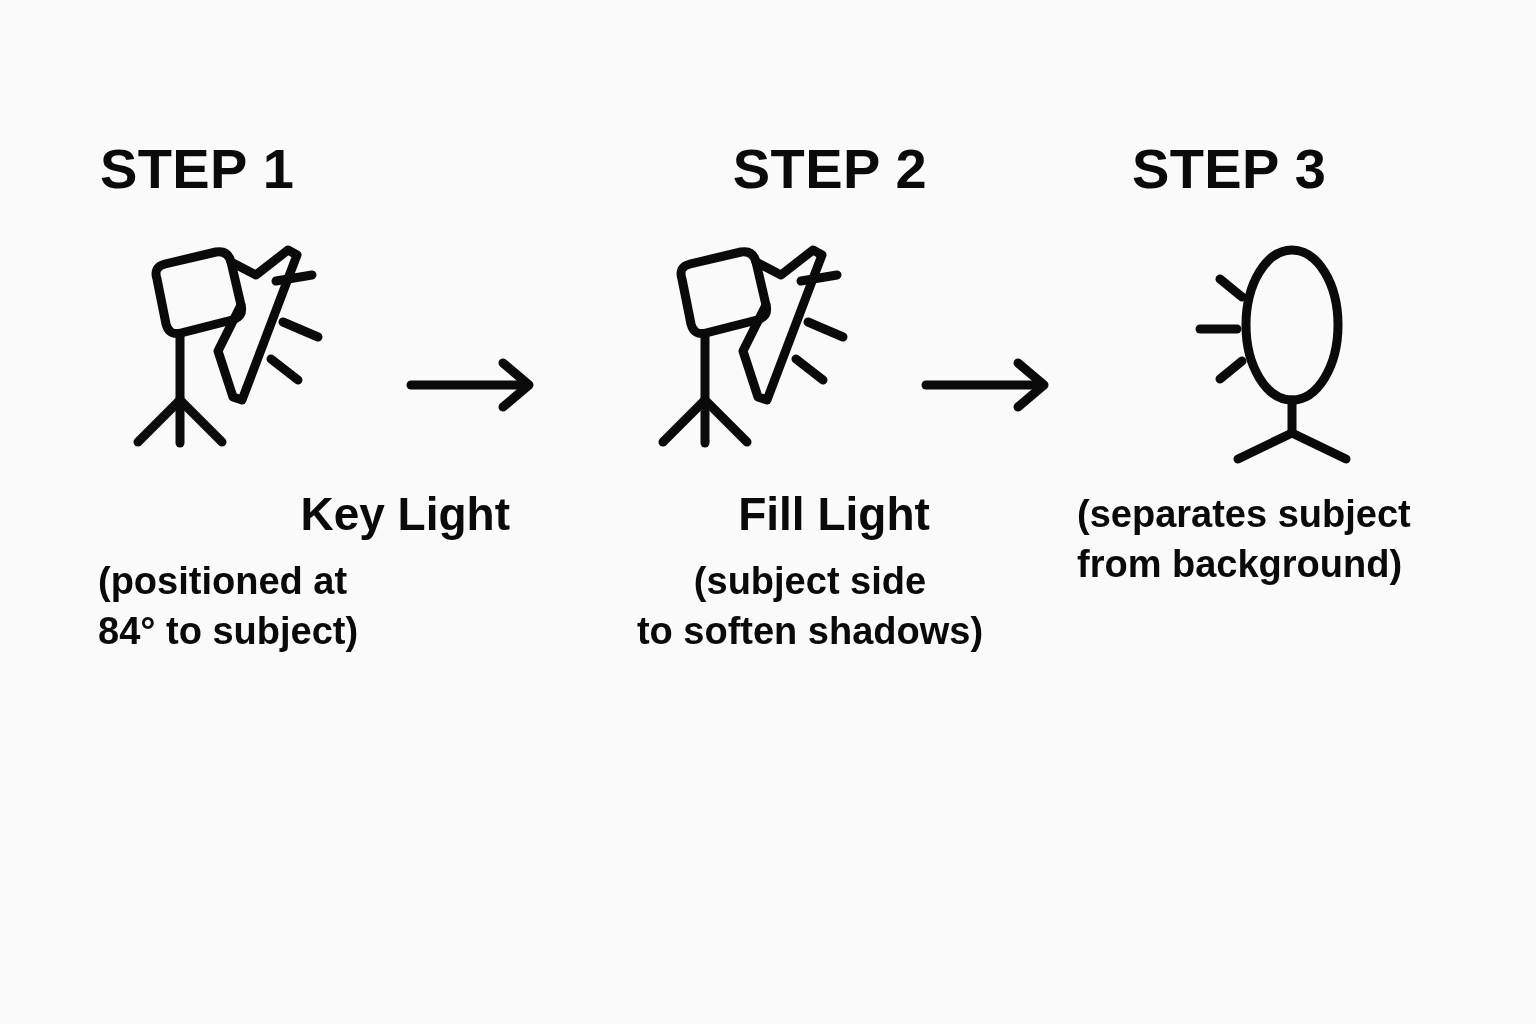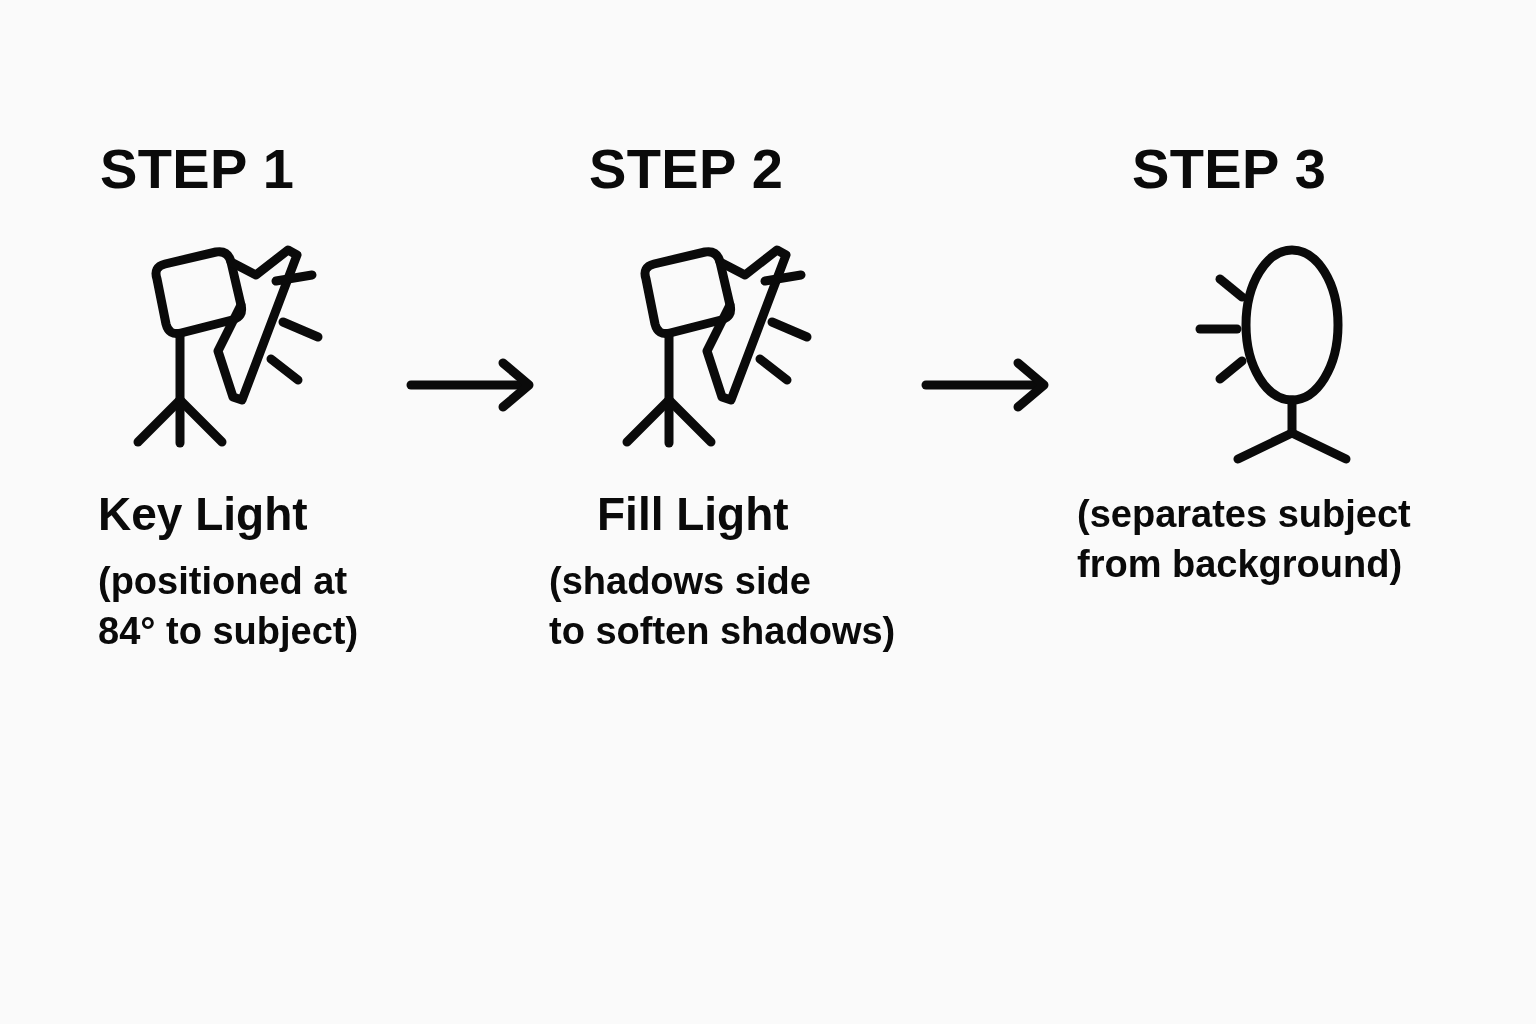--- a/index.html
+++ b/index.html
@@ -23,21 +23,21 @@
     height: 812px;
   }
 
   
   .step-col {
     position: absolute;
     top: 140px;
     width: 420px;
   }
   .col-1 { left: 90px; }
-  .col-2 { left: 579px; }
+  .col-2 { left: 615px; text-align: center; }
   .col-3 { left: 1122px; }
 
   .step-heading {
     font-size: 56px;
     font-weight: bold;
     letter-spacing: 0.4px;
     line-height: 1.05;
     margin: 0 0 0 10px;
     white-space: nowrap;
   }
@@ -67,21 +67,21 @@
   }
   .light-desc {
     font-size: 38px;
     font-weight: bold;
     line-height: 1.32;
     margin: 16px 0 0 16px;
     white-space: nowrap;
   }
   .desc-line { display: block; }
 
-  .name-c1 { margin-left: 8px; }
+  .name-c1 { margin-left: 8px; text-align: right; }
   .desc-c1 { margin-left: 8px; }
   .name-c2 { margin-left: 18px; }
   .desc-c2 { margin-left: -30px; }
   .name-c3 { margin-left: 8px; }
   .desc-c3 { margin-left: -45px; }
 
   
   .arrow {
     position: absolute;
     top: 355px;
@@ -141,21 +141,21 @@
         <line x1="60" y1="163" x2="102" y2="205"></line>
         <line x1="156" y1="44" x2="192" y2="38"></line>
         <line x1="163" y1="85" x2="198" y2="100"></line>
         <line x1="151" y1="122" x2="178" y2="143"></line>
       </svg>
     </div>
 
     <div class="label-block">
       <p class="light-name name-c2">Fill Light</p>
       <p class="light-desc desc-c2">
-        <span class="desc-line">(shadows side</span>
+        <span class="desc-line">(subject side</span>
         <span class="desc-line">to soften shadows)</span>
       </p>
     </div>
   </div>
 
   <svg class="arrow arrow-2" width="140" height="60" viewBox="0 0 140 60" fill="none" stroke="#0a0a0a" stroke-width="9" stroke-linecap="round" stroke-linejoin="round">
     <line x1="6" y1="30" x2="118" y2="30"></line>
     <polyline points="98,8 124,30 98,52"></polyline>
   </svg>
 

